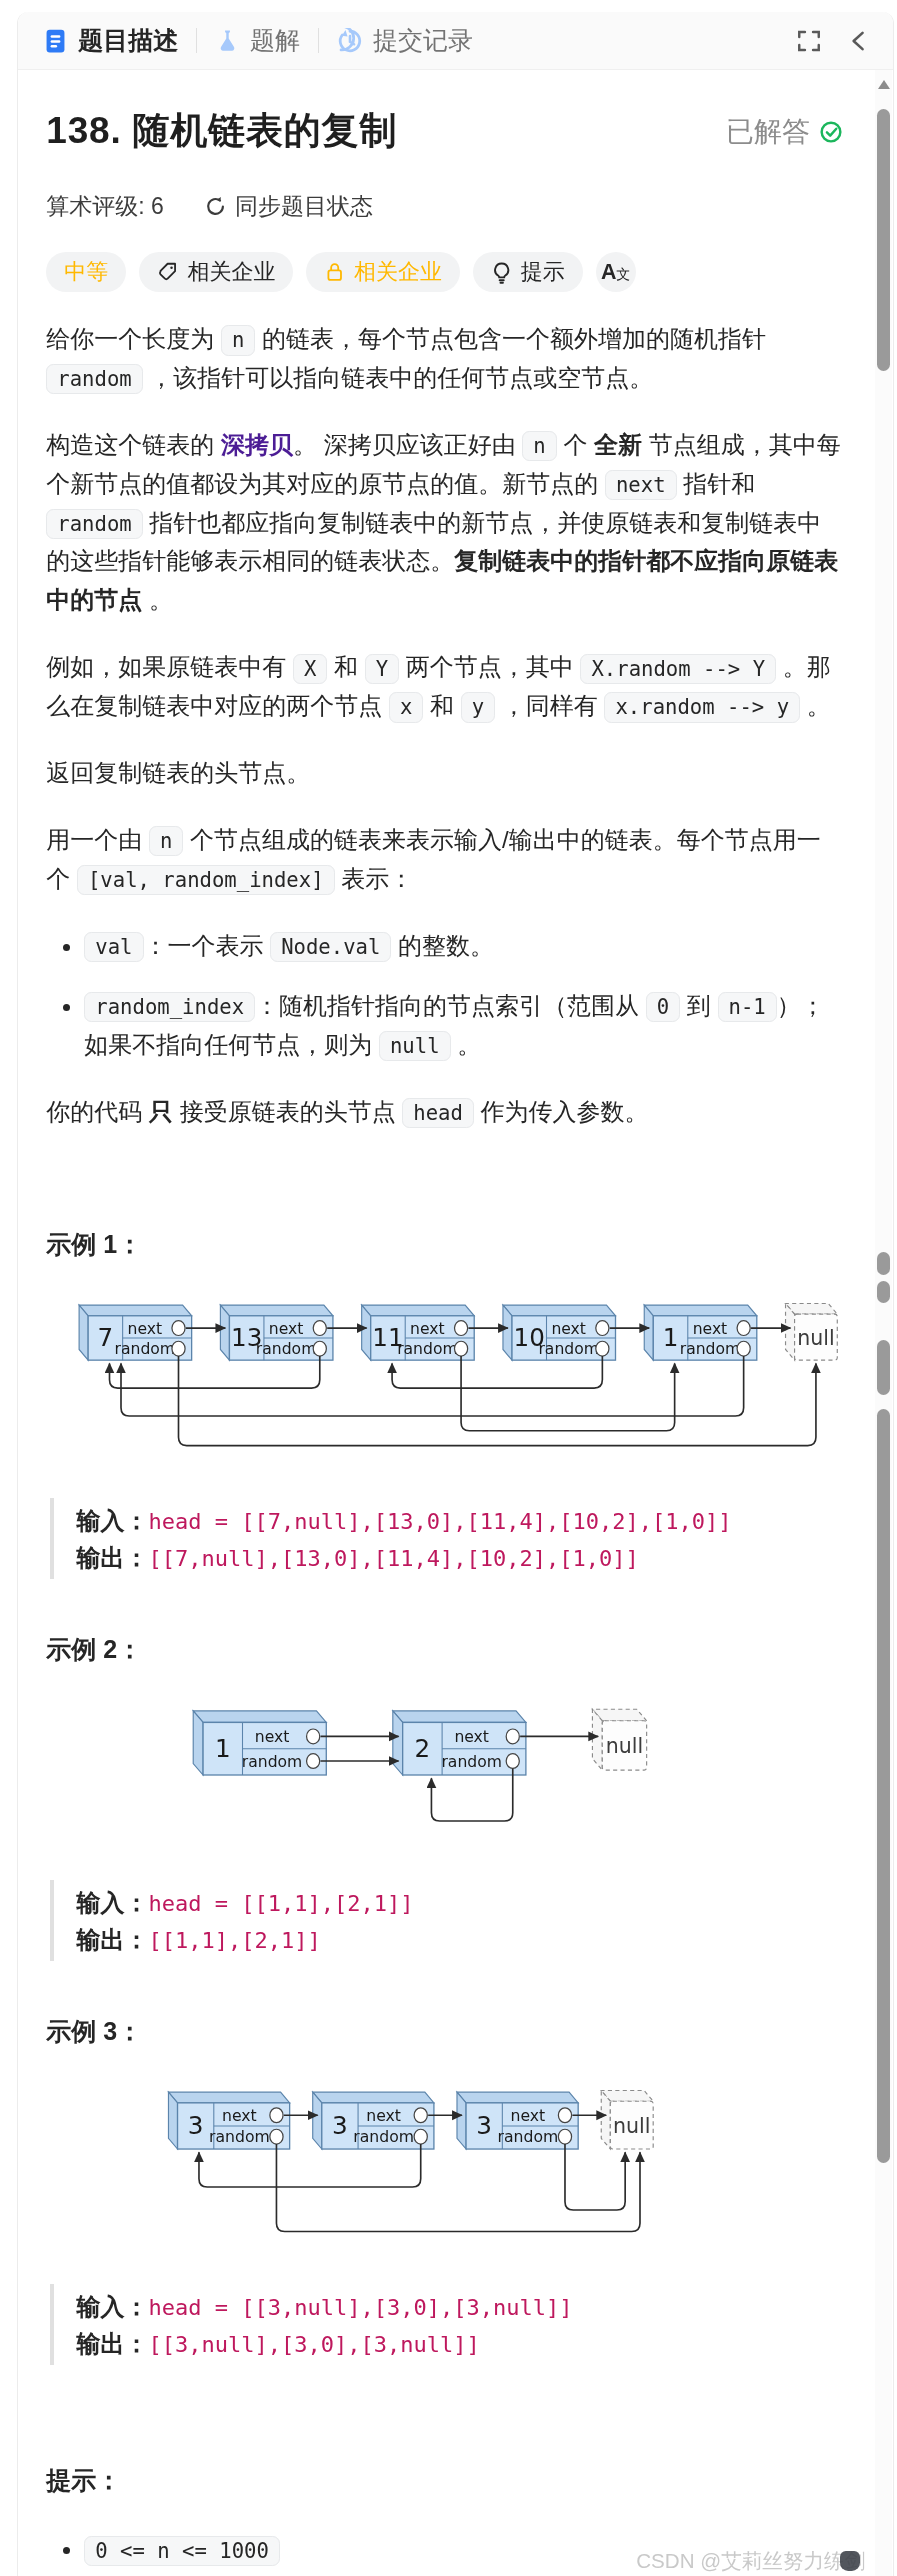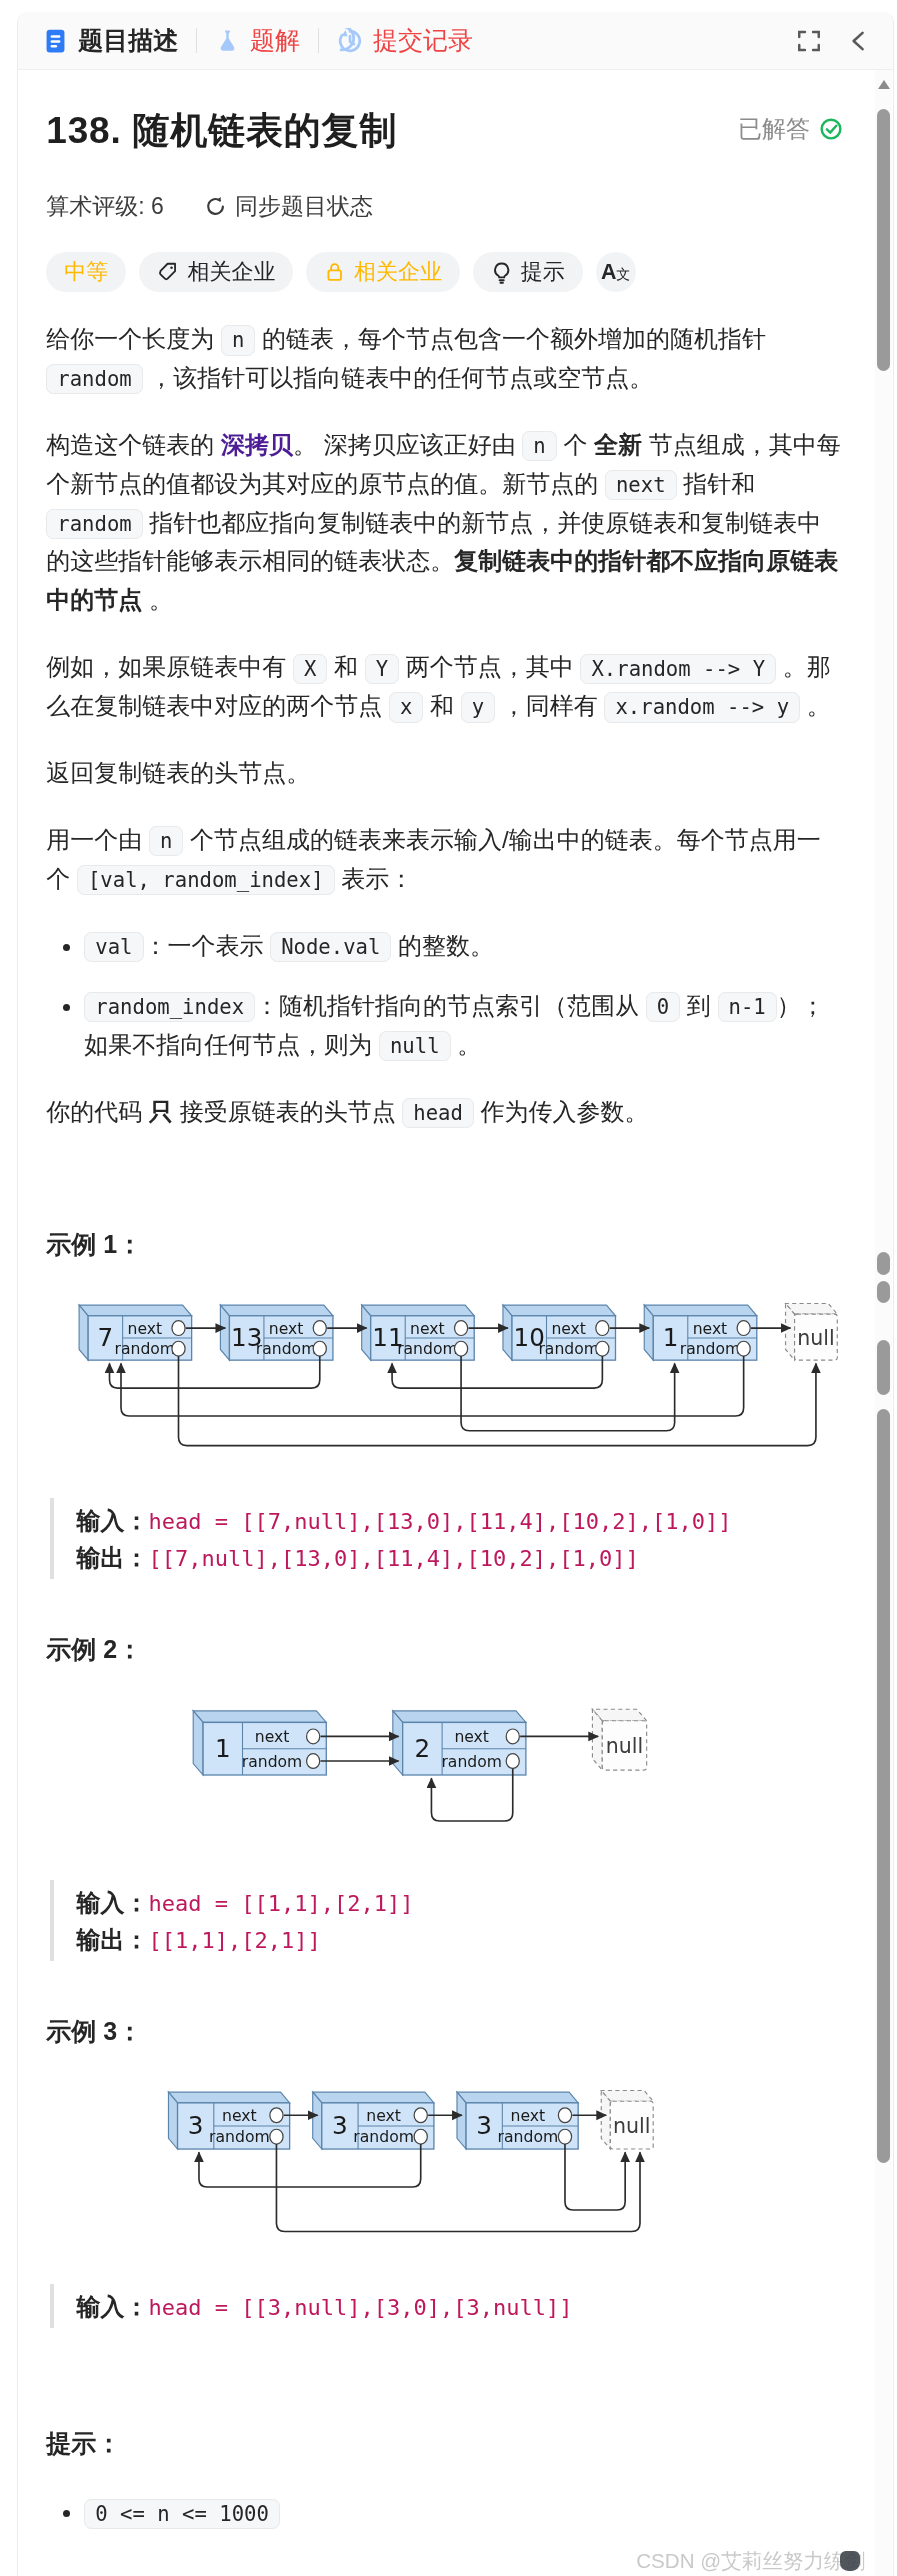--- a/index.html
+++ b/index.html
@@ -1,29 +1,29 @@
 <!DOCTYPE html>
 <html style="font-size:13px"><head>
 <meta charset="utf-8">
 <style>
   * { margin:0; padding:0; box-sizing:border-box; }
   html,body { width:897px; height:2576px; background:#fff; font-family:"Liberation Sans","DejaVu Sans",sans-serif; color:#262626; overflow:hidden; }
   .card { position:absolute; left:17.3px; top:12px; width:877px; height:2576px; border-left:0.8px solid #ececec; border-right:0.8px solid #ececec; border-radius:11.5px 11.5px 0 0; background:#fff; }
   
   .toolbar { height:58px; background:#fafafa; border-bottom:0.8px solid #efefef; border-radius:11.5px 11.5px 0 0; display:flex; align-items:center; padding:0 23px 0 25px; }
-  .tab { display:flex; align-items:center; gap:10px; font-size:25px; color:#ef4444; cursor:pointer; }
+  .tab { display:flex; align-items:center; gap:10px; font-size:25px; color:#737373; cursor:pointer; }
   .tab.active { color:#262626; font-weight:bold; }
   .tab-sep { width:0.8px; height:25px; background:#e0e0e0; margin:0 18px; }
   .toolbar-right { margin-left:auto; display:flex; align-items:center; gap:25px; }
   .icon { display:inline-flex; align-items:center; justify-content:center; }
   
   .content { padding:36px 49px 0 28px; position:relative; }
   .title-row { display:flex; align-items:flex-start; }
   h1.title { font-size:37px; font-weight:bold; color:#1f1f1f; letter-spacing:0.8px; }
-  .solved { margin-left:auto; display:flex; align-items:center; gap:8.2px; font-size:24px; color:#8c8c8c; padding-top:6.6px; white-space:nowrap; }
+  .solved { margin-left:auto; display:flex; align-items:center; gap:8.2px; font-size:28px; color:#8c8c8c; padding-top:6.6px; white-space:nowrap; }
   .meta-row { display:flex; align-items:center; gap:40px; margin-top:35px; font-size:23px; color:#3c3c3c; }
   .sync { display:flex; align-items:center; gap:8.2px; cursor:pointer; color:#3c3c3c; }
   .tags-row { display:flex; align-items:center; gap:13px; margin-top:30px; }
   .pill-tag { display:flex; align-items:center; gap:8.2px; background:#f2f3f4; border-radius:20px; height:40px; padding:0 18px; font-size:22px; color:#262626; cursor:pointer; }
   .pill-tag.orange { color:#ffb800; }
   .pill-tag.round { border-radius:50%; width:40px; padding:0; justify-content:center; }
   .a-wen { font-size:21.4px; color:#262626; font-weight:bold; }
   .a-wen small { font-size:14px; font-weight:normal; }
   
   .desc p { font-size:24px; line-height:1.62; margin-top:28px; color:#262626; }
@@ -380,20 +380,21 @@
           <path d="M274 33 L315 33" fill="none" stroke="#2b2b2b" stroke-width="2" marker-end="url(#ah2)"></path>
           <path d="M449 33 L490 33" fill="none" stroke="#2b2b2b" stroke-width="2" marker-end="url(#ah2)"></path>
           <path d="M624 33 L665 33" fill="none" stroke="#2b2b2b" stroke-width="2" marker-end="url(#ah2)"></path>
           <path d="M440 68L440 110Q440 120 430 120L181 120Q171 120 171 110L171 78" fill="none" stroke="#2b2b2b" stroke-width="2" marker-end="url(#ah2)"></path>
           <path d="M615 68L615 138Q615 148 625 148L678 148Q688 148 688 138L688 78" fill="none" stroke="#2b2b2b" stroke-width="2" marker-end="url(#ah2)"></path>
           <path d="M265 68L265 164Q265 174 275 174L696 174Q706 174 706 164L706 78" fill="none" stroke="#2b2b2b" stroke-width="2" marker-end="url(#ah2)"></path>
         </svg>
     </div>
     <div class="io">
       <div class="io-line"><span class="lbl">输入：</span><span class="val">head = [[3,null],[3,0],[3,null]]</span></div>
+      <div class="io-line"><span class="lbl">输出：</span><span class="val">[[3,null],[3,0],[3,null]]</span></div>
     </div>
 
     <div class="hints-heading">提示：</div>
     <ul class="hints-list">
       <li><code class="pill">0 &lt;= n &lt;= 1000</code></li>
 
     </ul>
 
   </div>
 

